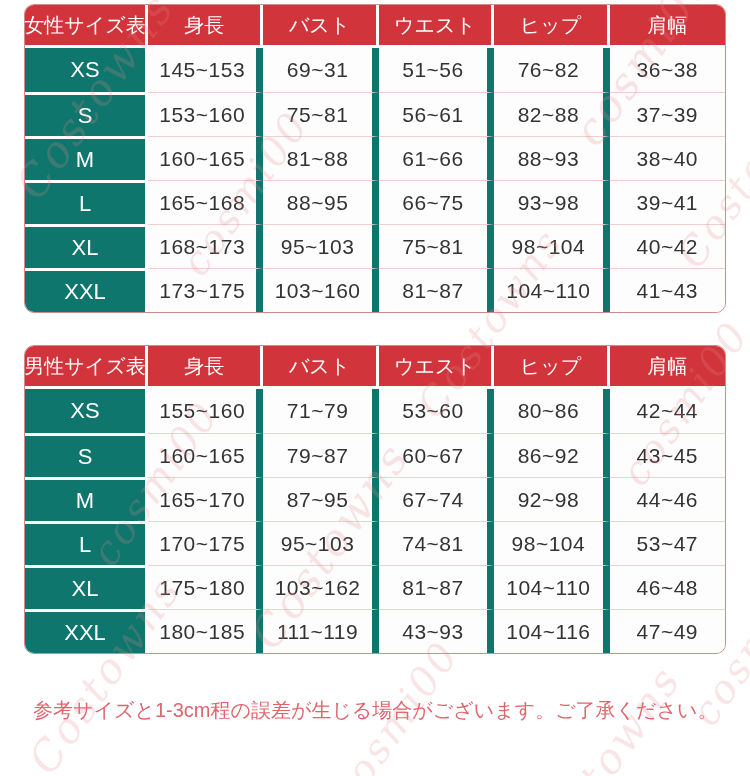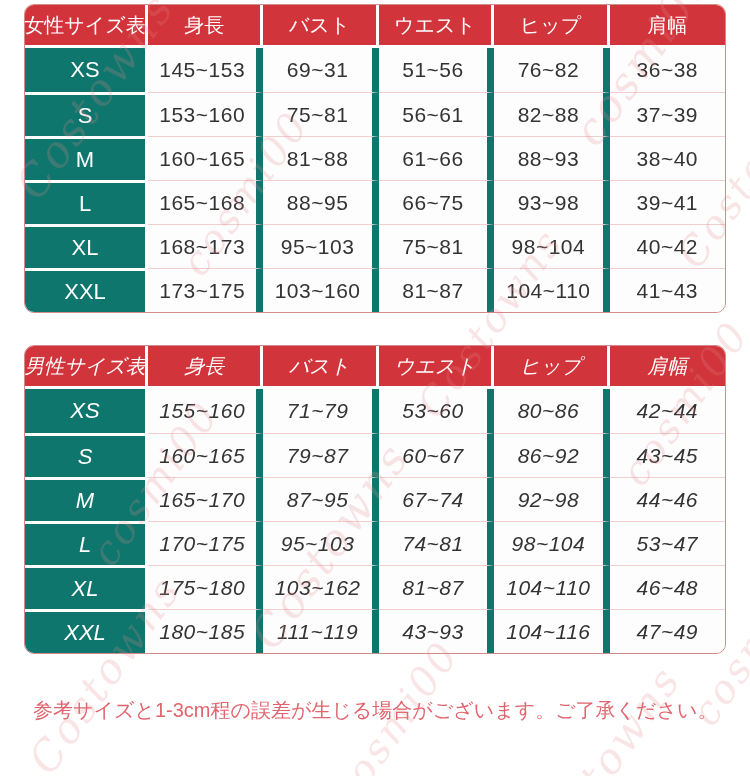--- a/index.html
+++ b/index.html
@@ -18,21 +18,21 @@
     margin-left: 24px;
     border: 1px solid #d28a8a;
     border-radius: 10px;
     overflow: hidden;
     background: #ffffff;
     display: grid;
     grid-template-columns: 123px repeat(5, 1fr);
     grid-template-rows: 43px repeat(6, 44px);
   }
   .table-1 { margin-top: 4px; }
-  .table-2 { margin-top: 32px; font-style: italic; }
+  .table-2 { margin-top: 32px; }
 
   .trow { display: contents; }
 
   .cell {
     display: flex;
     align-items: center;
     justify-content: center;
     overflow: hidden;
     white-space: nowrap;
   }

